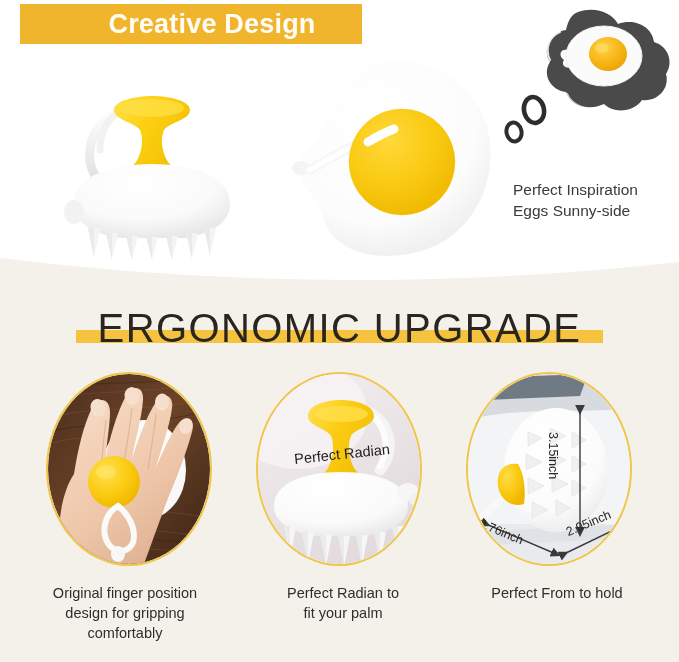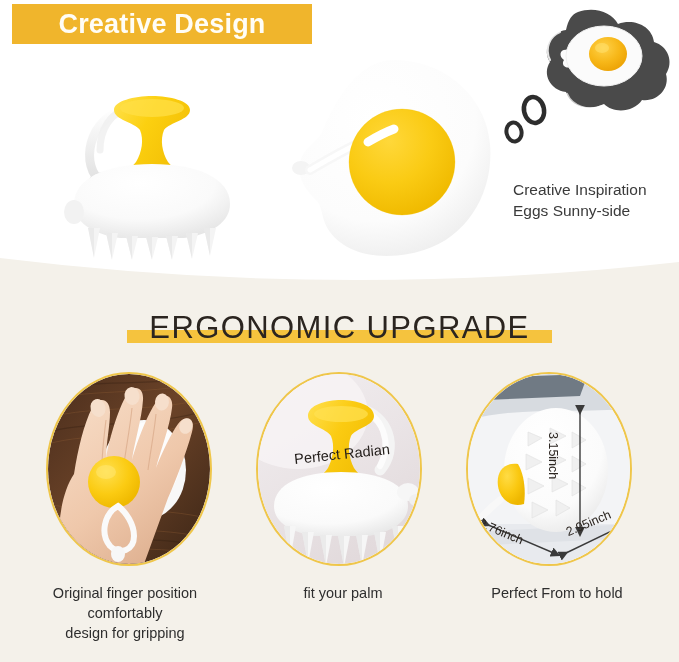--- a/index.html
+++ b/index.html
@@ -37,28 +37,29 @@
     position: absolute;
     left: 0;
     top: 0;
     width: 679px;
     height: 300px;
   }
 
   
   .badge {
     position: absolute;
-    left: 12px;
+    left: 20px;
     top: 4px;
     width: 300px;
     height: 40px;
     background: #F0B52C;
     display: flex;
     align-items: center;
     justify-content: center;
+    padding-left: 42px;
   }
   .badge-label {
     color: #FFFDF6;
     font-size: 27px;
     font-weight: bold;
     letter-spacing: 0.2px;
     line-height: 1;
   }
 
   
@@ -122,21 +123,21 @@
     left: 0;
     right: 0;
     bottom: 4px;
     height: 13px;
     background: #F5C33E;
     z-index: 0;
   }
   .ergo-text {
     position: relative;
     z-index: 1;
-    font-size: 31px;
+    font-size: 40px;
     color: #2B2520;
     letter-spacing: 1.4px;
     line-height: 38px;
     white-space: nowrap;
   }
 
   
   .circles {
     position: absolute;
     left: 0;
@@ -350,21 +351,21 @@
 
         <ellipse cx="66" cy="44" rx="19" ry="17" fill="url(#yolkg)"></ellipse>
         <ellipse cx="60" cy="38" rx="7" ry="5" fill="#FFDF6B" opacity="0.6"></ellipse>
       </g>
 
       <ellipse cx="36" cy="108" rx="10" ry="13" fill="none" stroke="#2D2D2D" stroke-width="4.5" transform="rotate(-12 36 108)"></ellipse>
       <ellipse cx="16" cy="130" rx="7.5" ry="9.5" fill="none" stroke="#2D2D2D" stroke-width="4" transform="rotate(-12 16 130)"></ellipse>
     </svg>
 
     <div class="inspiration">
-      <div>Creative Inspiration</div>
+      <div>Perfect Inspiration</div>
       <div>Eggs Sunny-side</div>
     </div>
   </div>
 
   <div class="ergo-title-wrap">
     <div class="ergo-title">
       <div class="ergo-underline"></div>
       <div class="ergo-text">ERGONOMIC UPGRADE</div>
     </div>
   </div>
@@ -573,24 +574,25 @@
           <div class="dim dim-bl">2.76inch</div>
           <div class="dim dim-br">2.95inch</div>
         </div>
       </div>
     </div>
   </div>
 
   <div class="captions">
     <div class="caption c0">
       <div>Original finger position</div>
+      <div>design for gripping</div>
       <div>comfortably</div>
-      <div>design for gripping</div>
     </div>
     <div class="caption c1">
+      <div>Perfect Radian to</div>
       <div>fit your palm</div>
     </div>
     <div class="caption c2">
       <div>Perfect From to hold</div>
     </div>
   </div>
 
 </div>
 
 </body></html>

